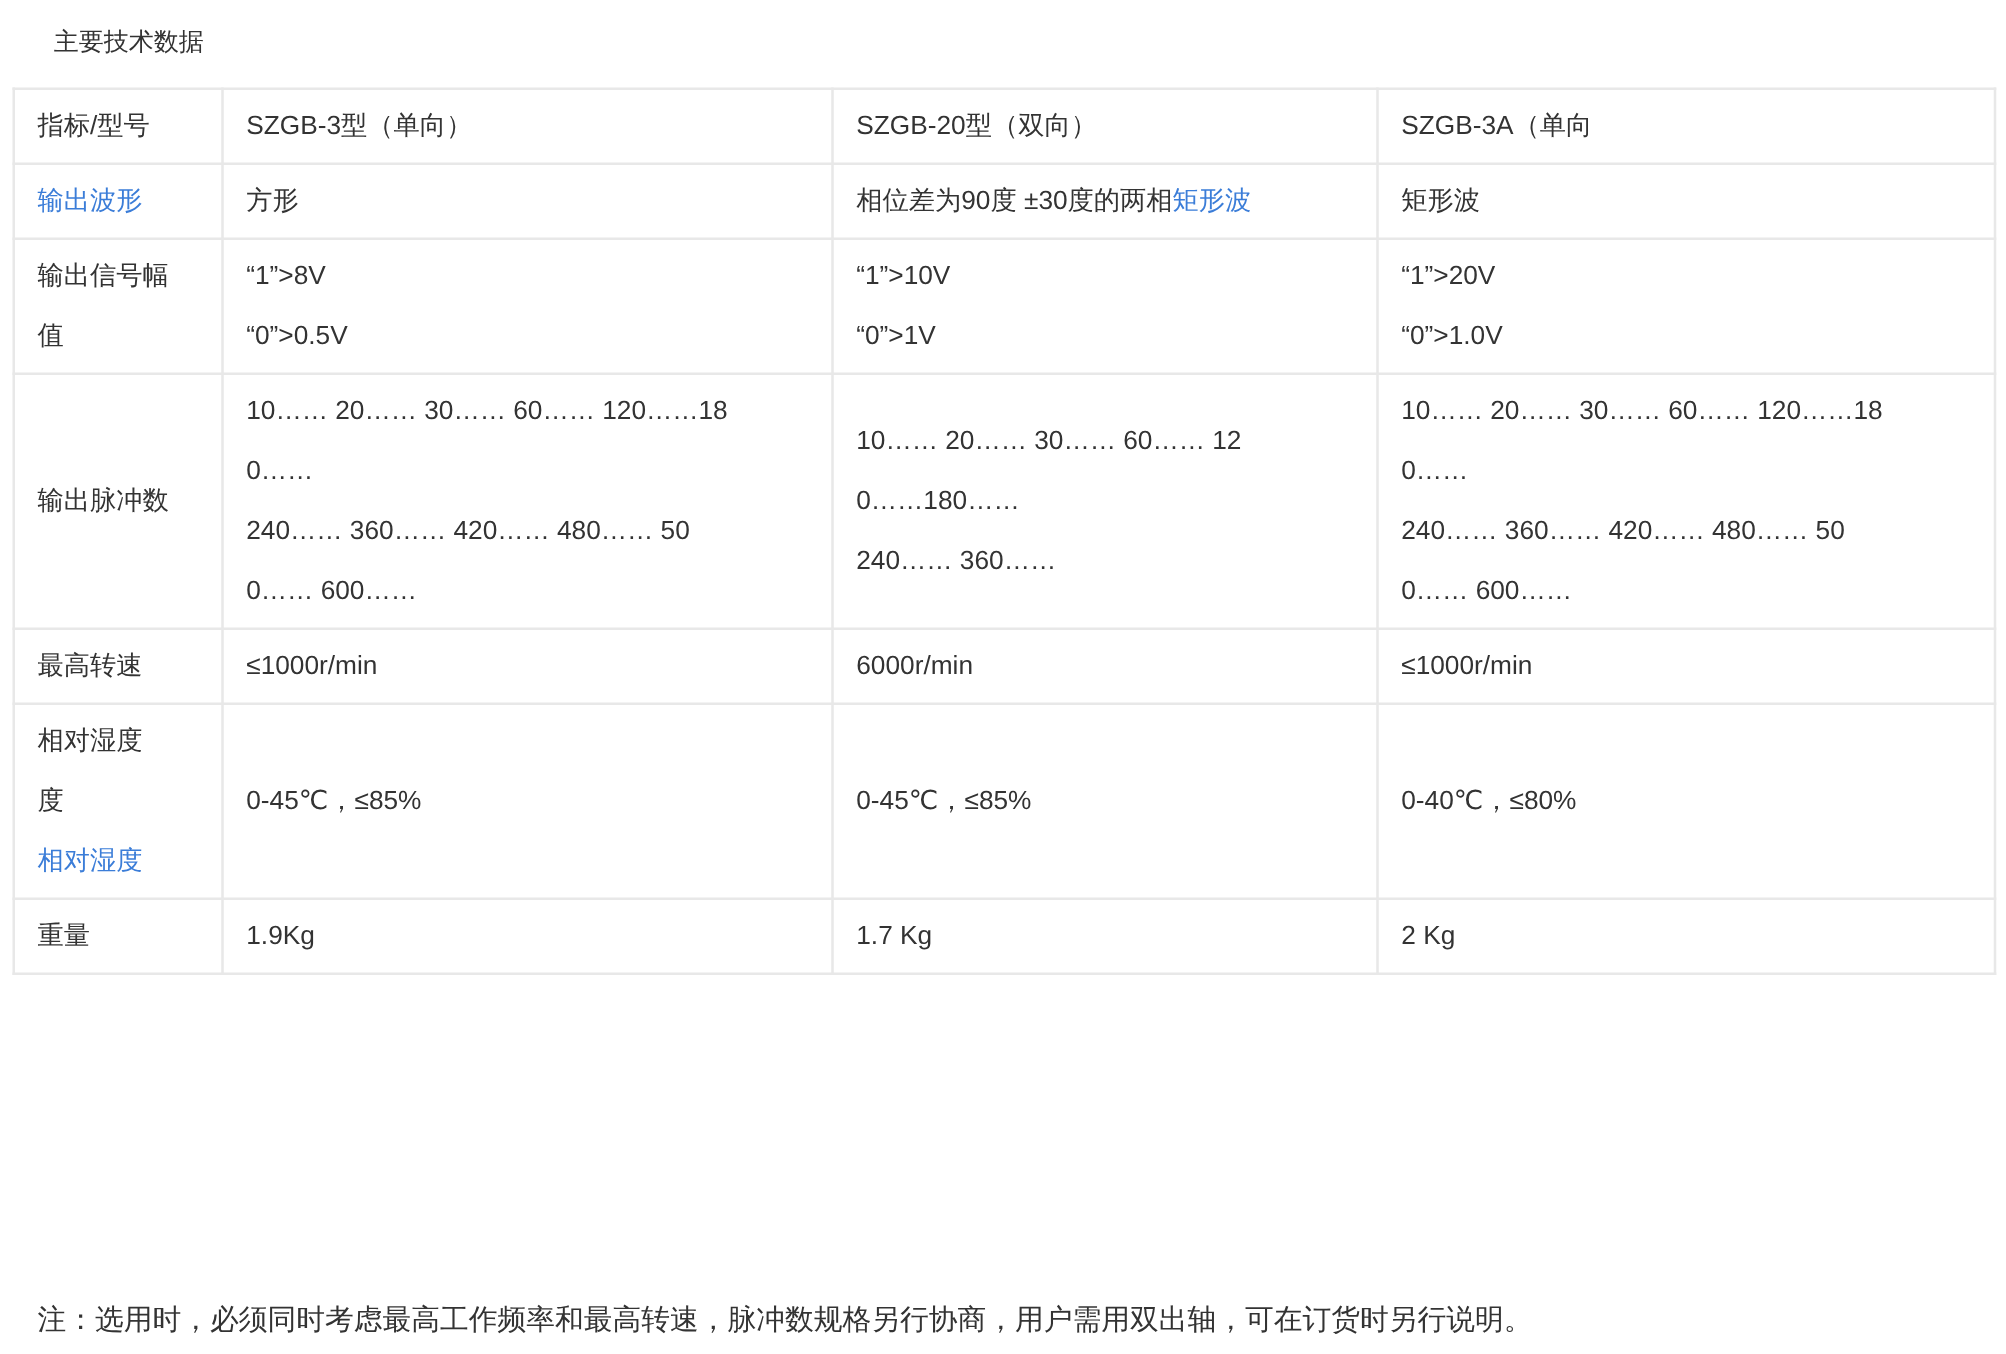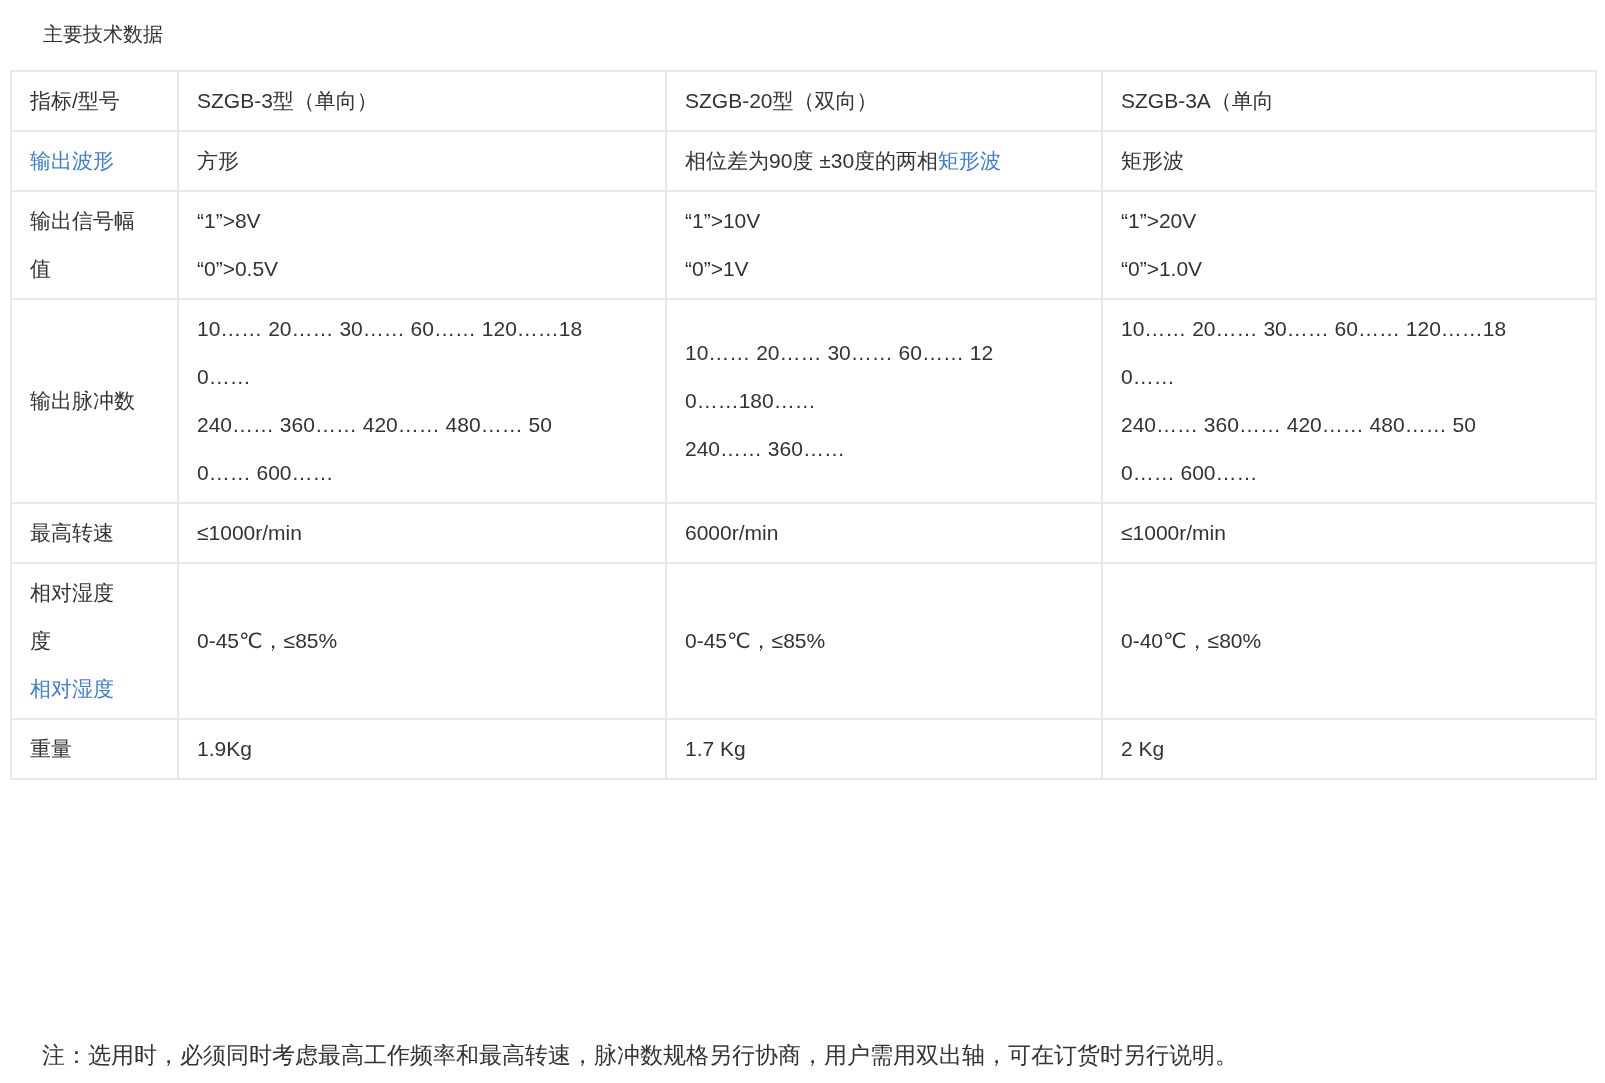--- a/index.html
+++ b/index.html
@@ -25,21 +25,21 @@
     padding: 5px 18px;
     font-size: 21px; line-height: 48px;
     vertical-align: middle;
     color: var(--text, #333);
     font-weight: 400;
     overflow: hidden;
   }
   .line { white-space: nowrap; min-height: 48px; }
   .link { color: var(--link, #3b7dd8); cursor: pointer; }
   .note {
-    position: absolute; left: 42px; top: 1040px;
+    position: absolute; left: 30px; top: 1040px;
     font-size: 23px; line-height: 30px; color: var(--text, #333);
     white-space: nowrap;
   }
 </style>
 </head>
 <body>
 
 <div class="page-title">主要技术数据</div>
 
 <table class="spec-table">

